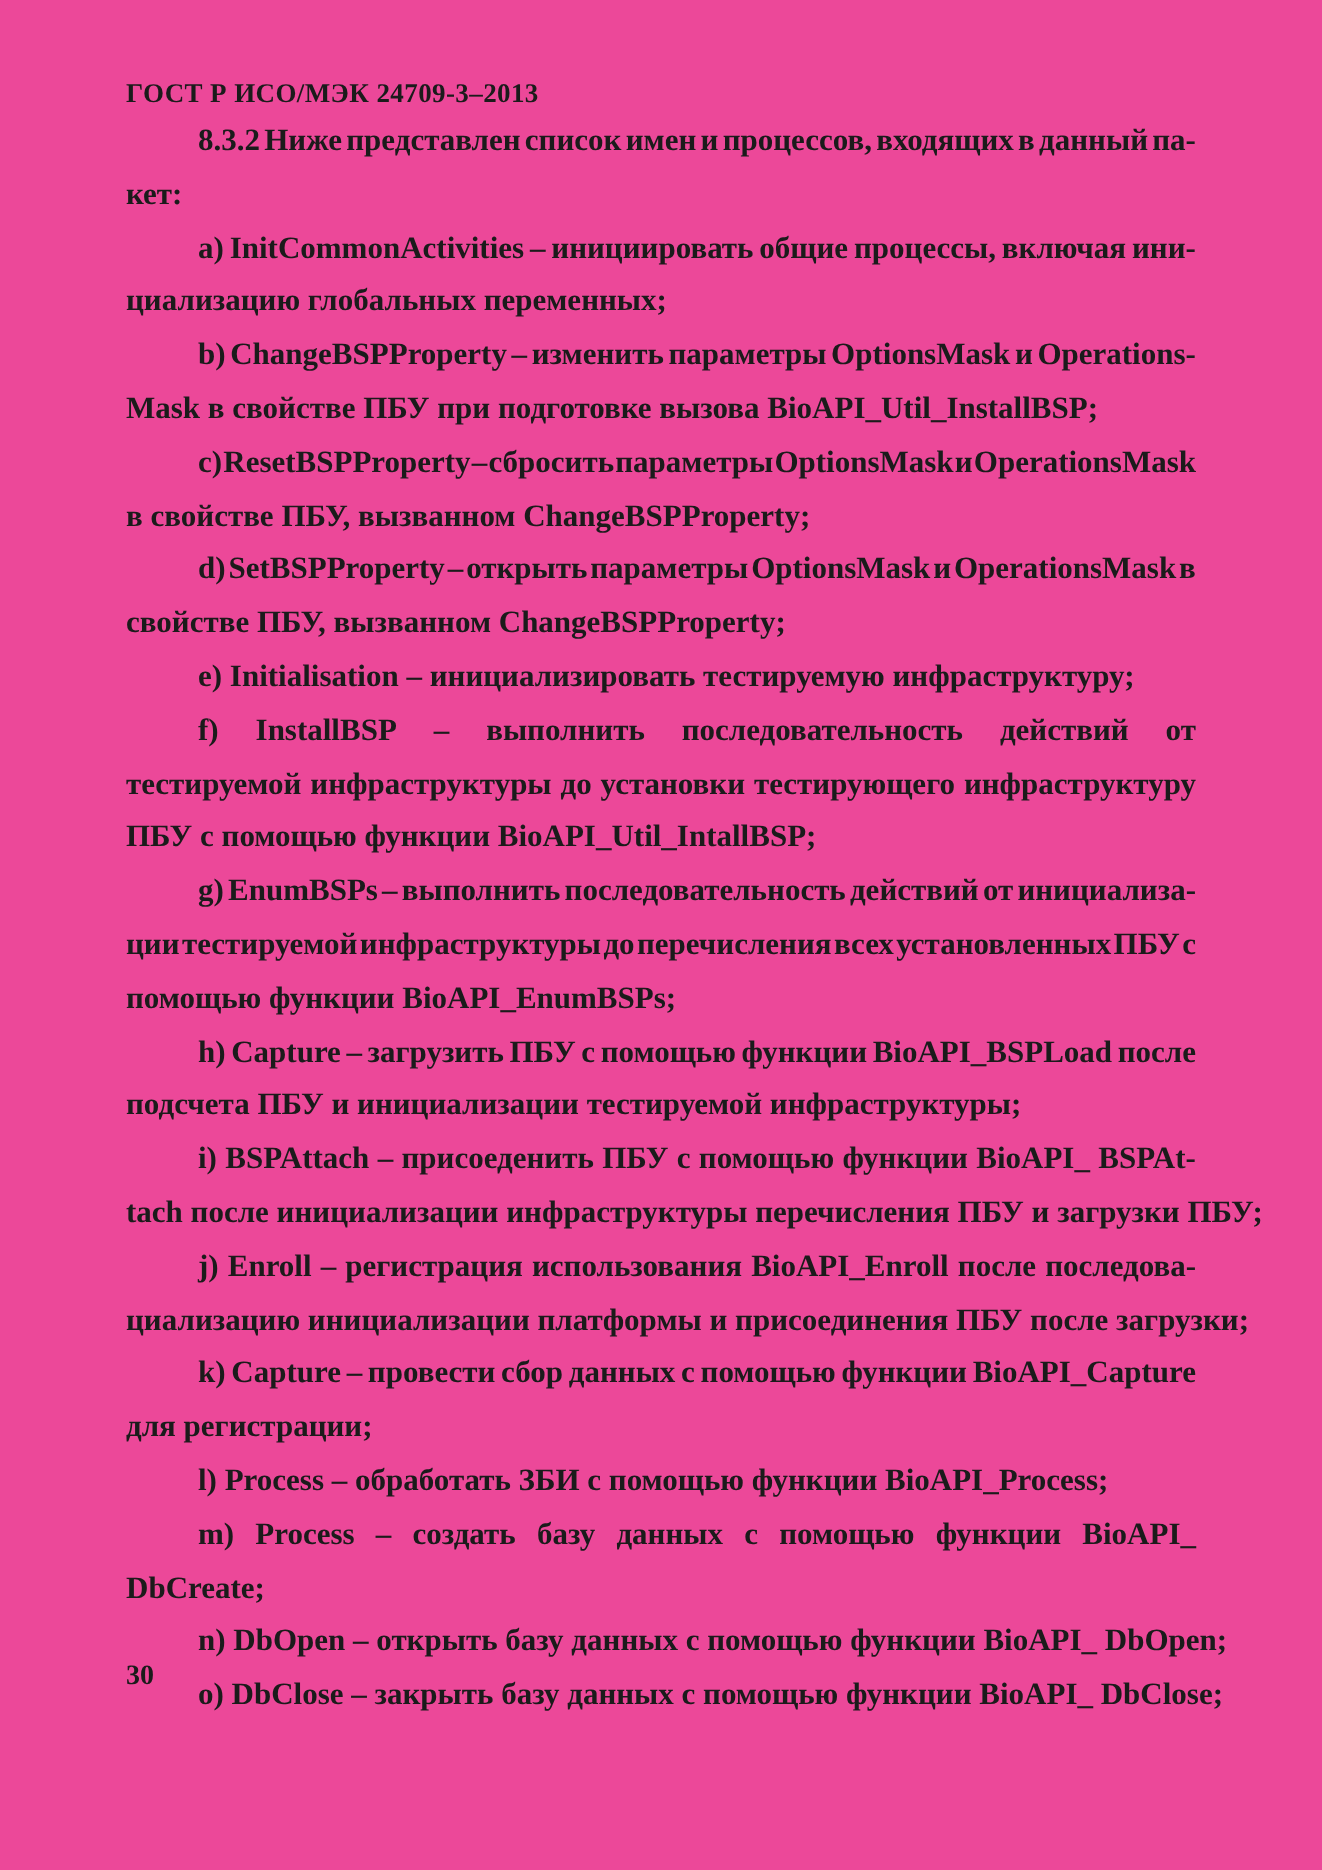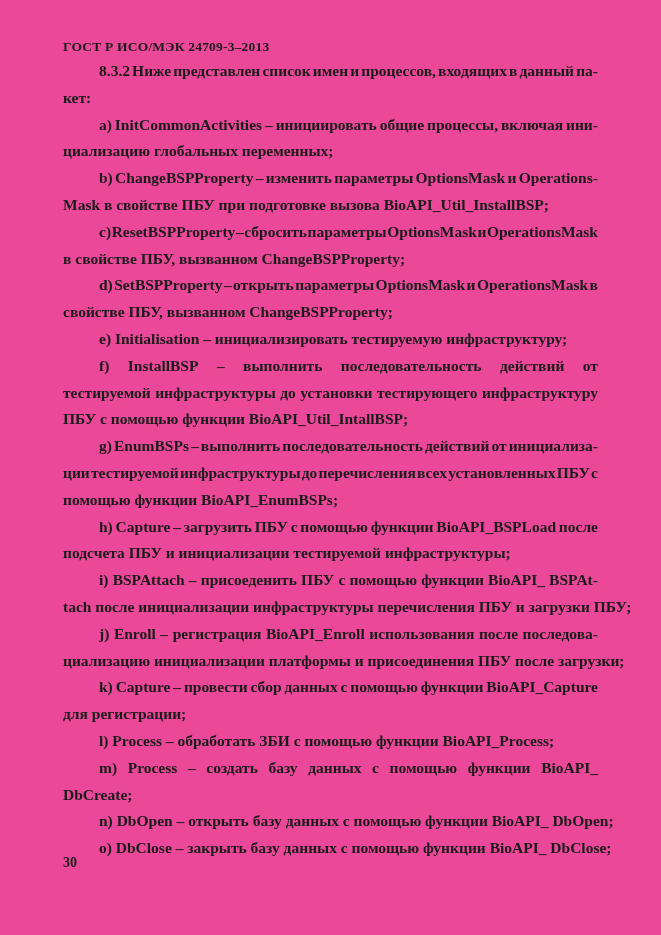--- a/index.html
+++ b/index.html
@@ -49,21 +49,20 @@
   
   .line.first {
     padding-left: 36px;
   }
   .page-number {
     position: absolute;
     top: 831px;
     left: 63px;
     font-size: 14px;
     line-height: 16px;
-    margin-top: 24px;
   }
 </style>
 </head>
 <body>
 
 <div class="page">
   <div class="running-header">ГОСТ Р ИСО/МЭК 24709-3–2013</div>
 
   <div class="body-text" id="body-text">
       <div class="paragraph">
@@ -211,22 +210,22 @@
           <span>BSPAt-</span>
         </div>
         <div class="line last">tach после инициализации инфраструктуры перечисления ПБУ и загрузки ПБУ;</div>
       </div>
       <div class="paragraph">
         <div class="line fill first">
           <span>j)</span>
           <span>Enroll</span>
           <span>–</span>
           <span>регистрация</span>
+          <span>использования</span>
           <span>BioAPI_Enroll</span>
-          <span>использования</span>
           <span>после</span>
           <span>последова-</span>
         </div>
         <div class="line last">циализацию инициализации платформы и присоединения ПБУ после загрузки;</div>
       </div>
       <div class="paragraph">
         <div class="line fill first">
           <span>k)</span>
           <span>Capture</span>
           <span>–</span>

